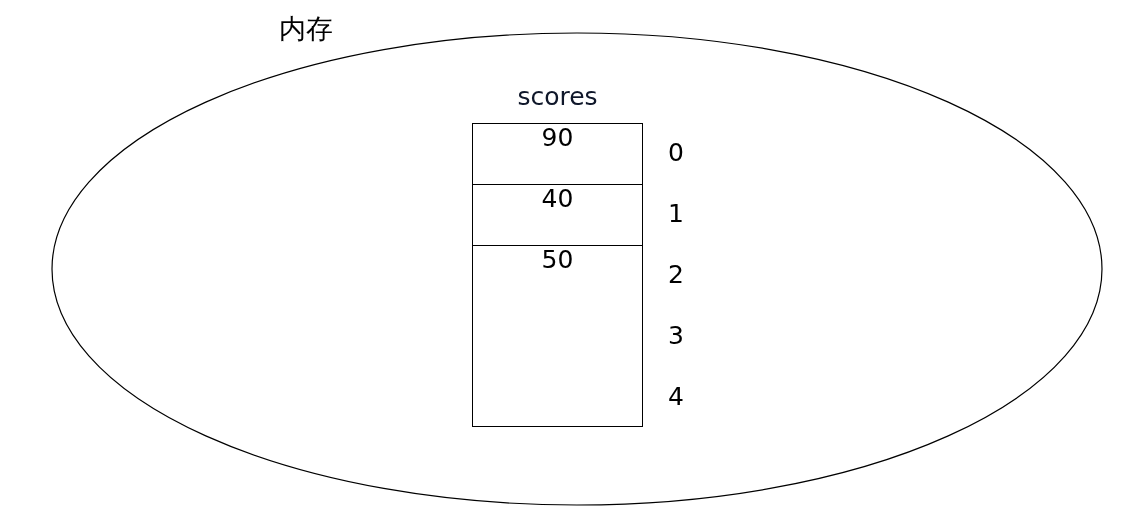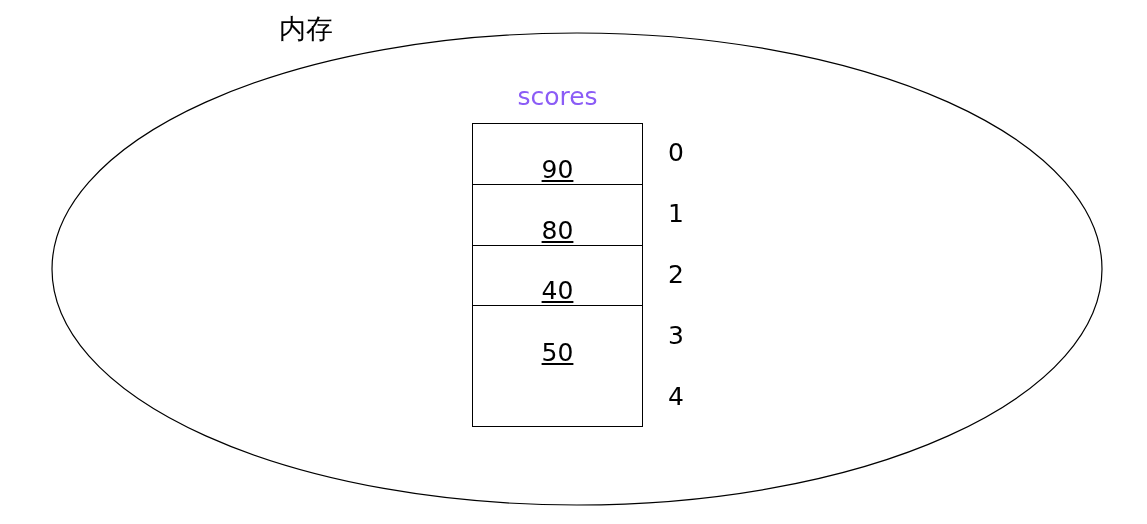--- a/index.html
+++ b/index.html
@@ -35,41 +35,40 @@
     white-space: nowrap;
   }
   .array-name {
     position: absolute;
     left: 472px;
     top: 82px;
     width: 171px;
     text-align: center;
     font-size: 25px;
     line-height: 30px;
-    color: #8b5cf6;
+    color: #0f172a;
     white-space: nowrap;
   }
   .array-table {
     position: absolute;
     left: 472px;
     top: 123px;
     width: 171px;
     height: 304px;
     border: 1px solid #000000;
     box-sizing: border-box;
   }
   .array-cell {
     position: relative;
     height: 60.8px;
     box-sizing: border-box;
     border-bottom: 1px solid #000000;
     display: flex;
-    align-items: flex-end;
+    align-items: flex-start;
     justify-content: center;
-    text-decoration: underline;
   }
   .array-cell:last-child {
     border-bottom: none;
   }
   .cell-value {
     font-size: 25px;
     line-height: 28px;
     color: #000000;
   }
   .index-column {
@@ -104,23 +103,20 @@
 
   <div class="memory-label">内存</div>
 
   <div class="array-name">scores</div>
 
   <div class="array-table">
     <div class="array-cell">
       <span class="cell-value">90</span>
     </div>
     <div class="array-cell">
-      <span class="cell-value">80</span>
-    </div>
-    <div class="array-cell">
       <span class="cell-value">40</span>
     </div>
     <div class="array-cell">
       <span class="cell-value">50</span>
     </div>
   </div>
 
   <div class="index-column">
     <div class="index-cell">
       <span class="index-value">0</span>

